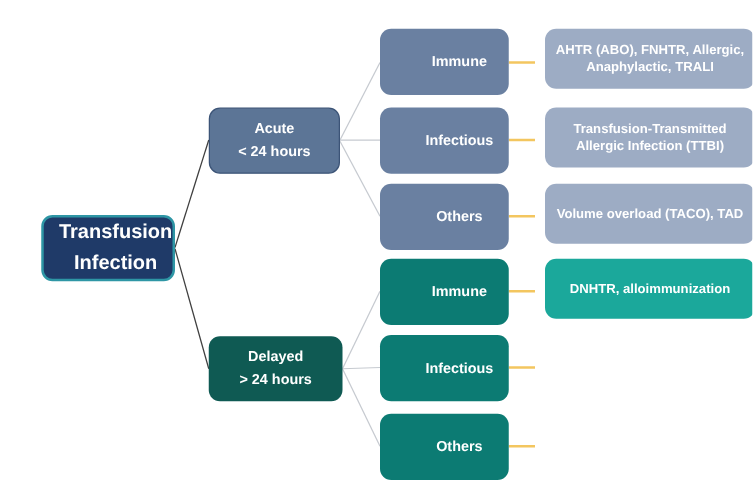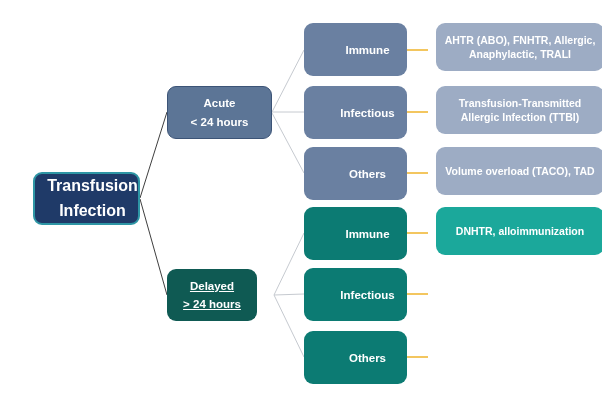--- a/index.html
+++ b/index.html
@@ -30,23 +30,22 @@
     border:2px solid var(--root_border,#2E96A5);
     font-size:16px;line-height:1.55;padding-left:12px;
   }
   .branch{font-size:11.5px;line-height:1.6;}
   .branch.acute{
     left:167px;top:86px;width:105px;height:53px;
     background:var(--acute_fill,#5C7596);
     border:1.5px solid var(--acute_border,#3C5477);
   }
   .branch.delayed{
-    left:167px;top:269px;width:90px;height:52px;
+    left:167px;top:269px;width:107px;height:52px;
     background:var(--delayed_fill,#0F5A53);
-    text-decoration:underline;
   }
   .category{
     left:304px;width:103px;height:53px;
     font-size:11.5px;
     padding-left:24px;
   }
   .detail{
     left:436px;width:168px;height:48px;
     font-size:10.5px;line-height:1.35;
     padding:2px 6px;

